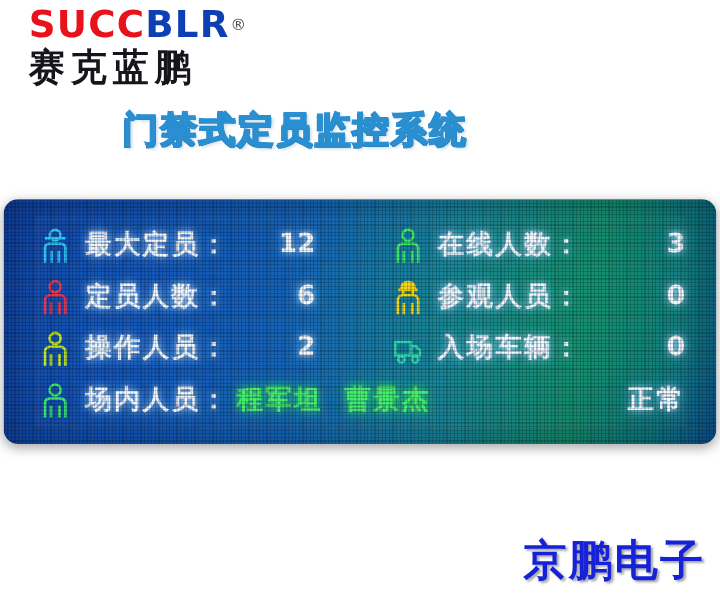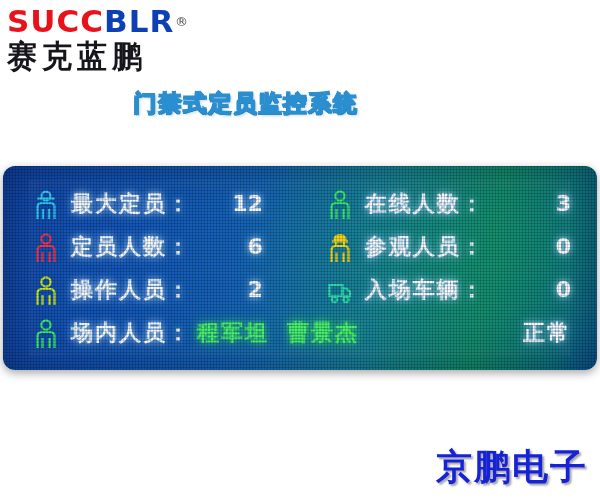--- a/index.html
+++ b/index.html
@@ -11,21 +11,21 @@
     height: 500px;
     background: #ffffff;
     font-family: "DejaVu Sans", sans-serif;
     overflow: hidden;
     position: relative;
   }
 
   
   #logo-block {
     position: absolute;
-    left: 7px;
+    left: 24px;
     top: 4px;
     width: 230px;
     height: 72px;
   }
   #logo-wordmark {
     font-family: "DejaVu Sans", sans-serif;
     font-weight: bold;
     font-size: 31px;
     letter-spacing: 1px;
     line-height: 34px;
@@ -56,21 +56,21 @@
 
   
   #page-title {
     position: absolute;
     left: 0;
     top: 88px;
     width: 492px;
     text-align: center;
     font-family: "DejaVu Sans", sans-serif;
     font-weight: bold;
-    font-size: 23px;
+    font-size: 30px;
     letter-spacing: 2px;
     color: #9fdcf5;
     -webkit-text-stroke: 1.6px #2a8fd0;
     text-shadow:
        1px 1px 0 #1b6ea8,
       -1px 1px 0 #1b6ea8,
        2px 2px 3px rgba(120,170,200,0.55);
   }
 
   

